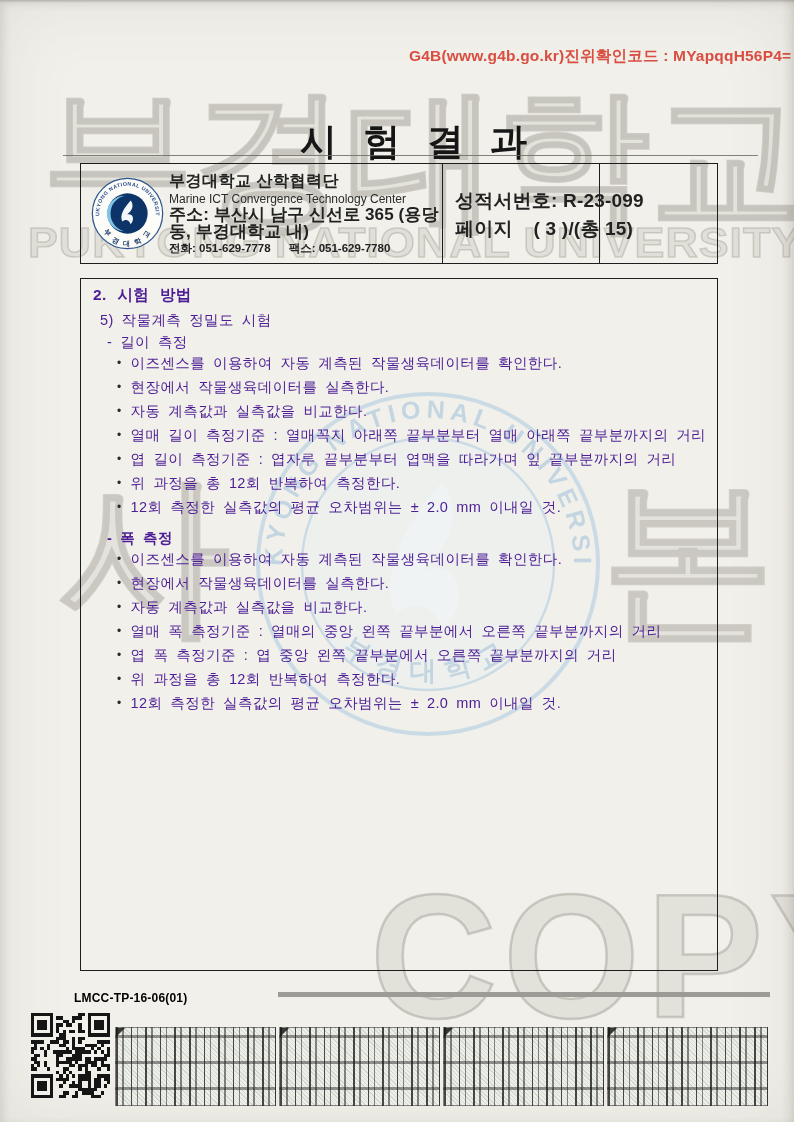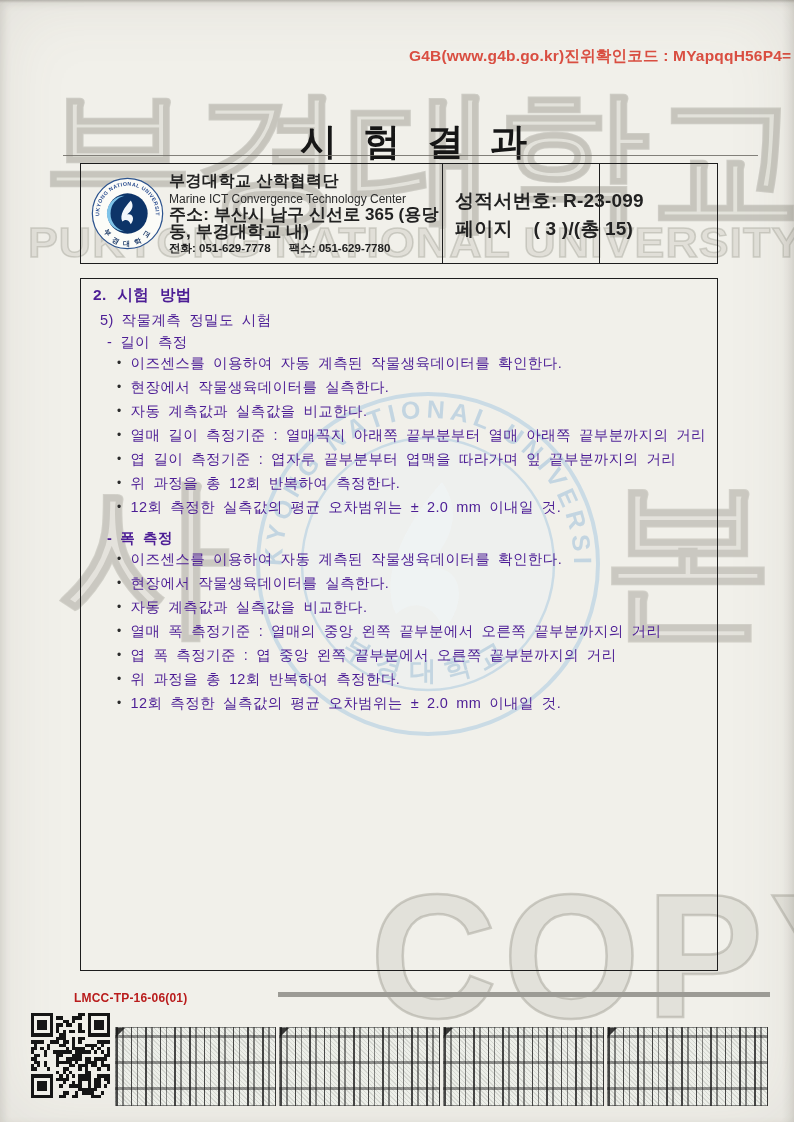--- a/index.html
+++ b/index.html
@@ -76,21 +76,21 @@
   .kr{letter-spacing:.4px; word-spacing:3.5px; color:#4c1d95;}
   .sec-title{position:absolute; left:12px; top:6px; font-size:15.5px; font-weight:700; word-spacing:6px;}
   .sec-sub{position:absolute; left:19px; top:32px; font-size:14.5px; font-weight:500;}
   .grp-head{position:absolute; left:26px; font-size:14.5px; font-weight:500;}
   .grp-head.g0{top:54px;} .grp-head.g1{top:250px;font-weight:bold;}
   .blist{position:absolute; left:36px; width:596px; margin:0; padding:0; list-style:none;}
   .blist.g0{top:72px;} .blist.g1{top:268px;}
   .blist li{height:24px; line-height:24px; font-size:14.5px; white-space:nowrap;}
   .blist li::before{content:"•"; display:inline-block; margin-right:9px; font-size:12px; color:#2a2a2a; transform:translateY(-1px);}
   
-  .doc-code{left:74px; top:991px; font-size:12px; font-weight:700; letter-spacing:.2px; color:#b91c1c;}
+  .doc-code{left:74px; top:991px; font-size:12px; font-weight:700; letter-spacing:.2px; color:#000000;}
   .gray-bar{left:278px; top:992px; width:492px; height:5px; background:#9c9b95;}
   .qr{left:31px; top:1013px; width:79px; height:85px;}
   .strip{
     top:1027px; width:161px; height:79px; box-sizing:border-box;
     background-color:#edefe9;
     background-image:
       repeating-linear-gradient(90deg, rgba(25,25,25,.78) 0 1.5px, rgba(0,0,0,0) 1.5px 6px, rgba(25,25,25,.5) 6px 7.5px, rgba(0,0,0,0) 7.5px 14.6px),
       repeating-linear-gradient(0deg, rgba(0,0,0,0) 0 15px, rgba(30,30,30,.45) 15px 18px, rgba(0,0,0,0) 18px 26px),
       repeating-linear-gradient(45deg, rgba(0,0,0,.10) 0 1px, rgba(0,0,0,0) 1px 3px);
     border:1px solid rgba(45,45,45,.55);

